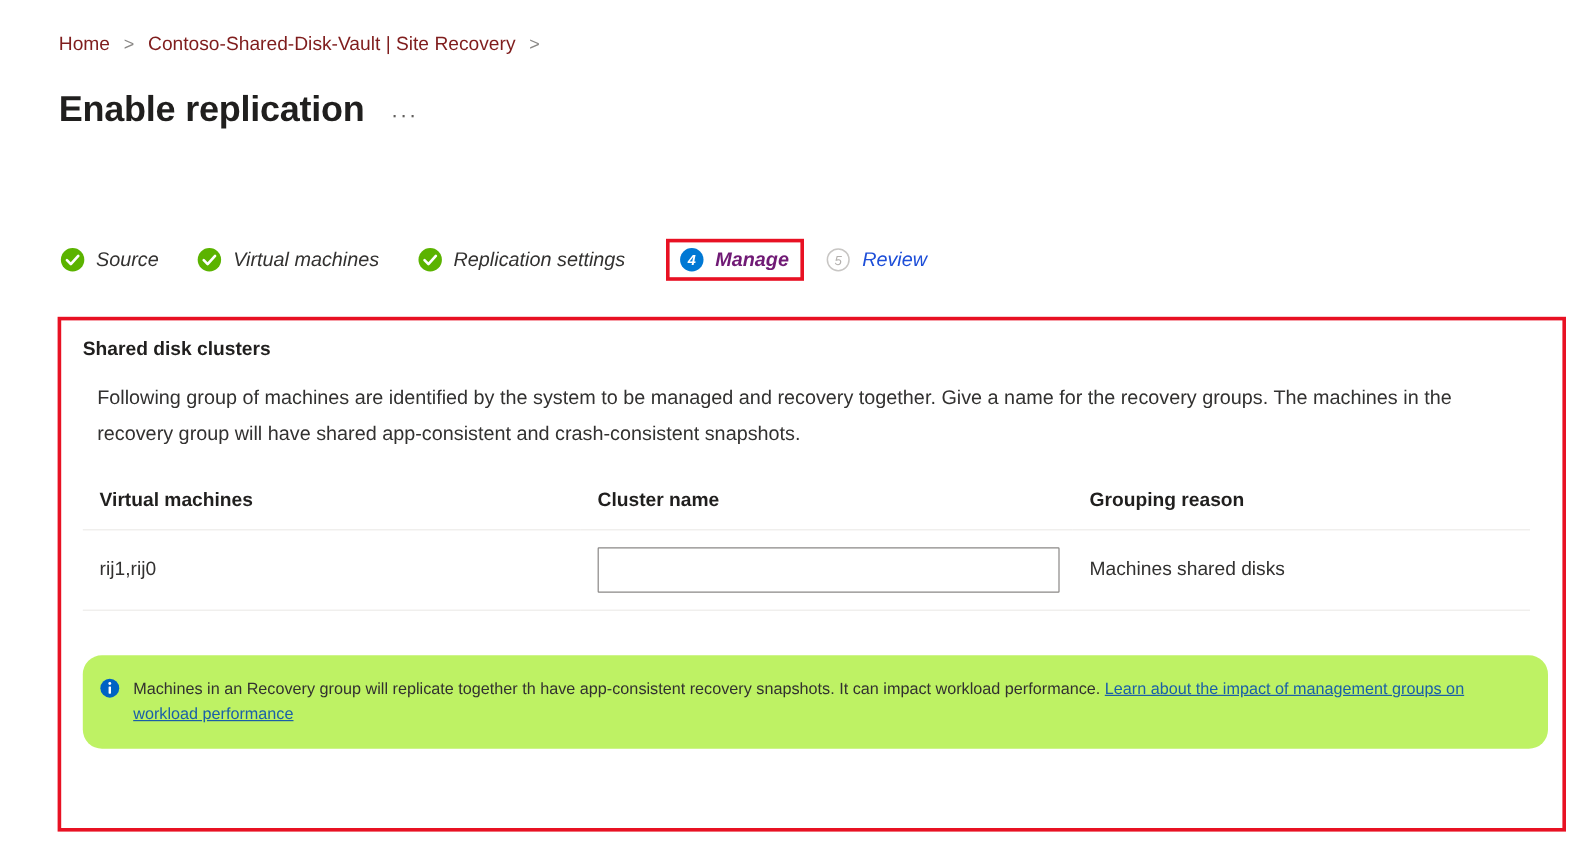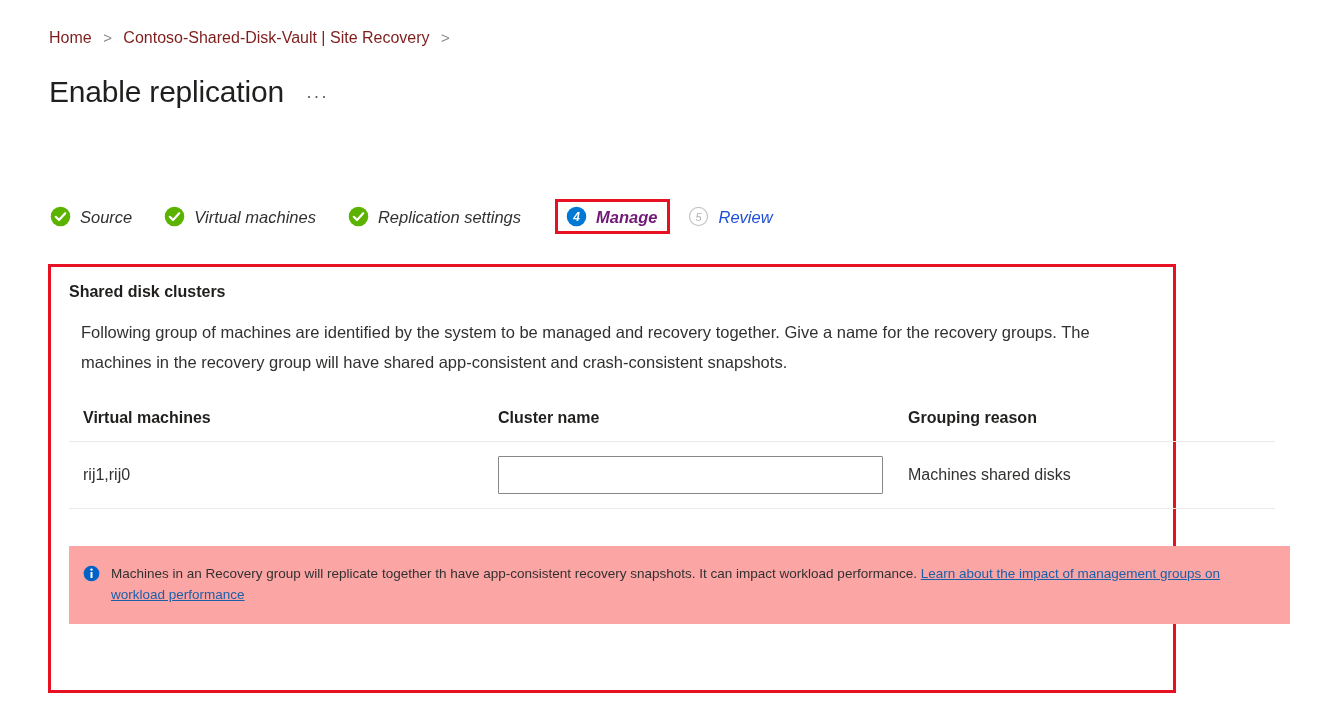--- a/index.html
+++ b/index.html
@@ -40,21 +40,21 @@
   
   .page-title-row {
     position: absolute;
     left: 49px;
     top: 73px;
     display: flex;
     align-items: baseline;
   }
   .page-title {
     font-size: 30px;
-    font-weight: 400;
+    font-weight: 700;
     color: #201f1e;
     letter-spacing: -0.2px;
     line-height: 38px;
   }
   .title-ellipsis {
     margin-left: 22px;
     font-size: 18px;
     color: #605e5c;
     letter-spacing: 1.5px;
     line-height: 18px;
@@ -102,21 +102,21 @@
     padding: 4px 10px 4px 8px;
     margin-right: 14px;
     margin-left: 6px;
   }
 
   
   .panel {
     position: absolute;
     left: 48px;
     top: 264px;
-    width: 1128px;
+    width: 1257px;
     height: 429px;
     border: 3px solid #e81123;
     box-sizing: border-box;
     background: #ffffff;
   }
   .panel-inner {
     padding: 14px 18px 0 18px;
   }
 
   .section-heading {
@@ -173,24 +173,25 @@
     padding: 0 8px;
     outline: none;
     display: block;
   }
 
   
   .info-banner {
     margin-top: 37px;
     width: 1221px;
     box-sizing: border-box;
-    background: #fca5a5;
+    background: #bef264;
     display: flex;
     align-items: flex-start;
     padding: 17px 16px 19px 14px;
+    border-radius: 16px;
   }
   .info-icon {
     width: 17px;
     height: 17px;
     flex: 0 0 auto;
     margin: 2px 11px 0 0;
     display: block;
   }
   .info-text {
     font-size: 13.5px;

